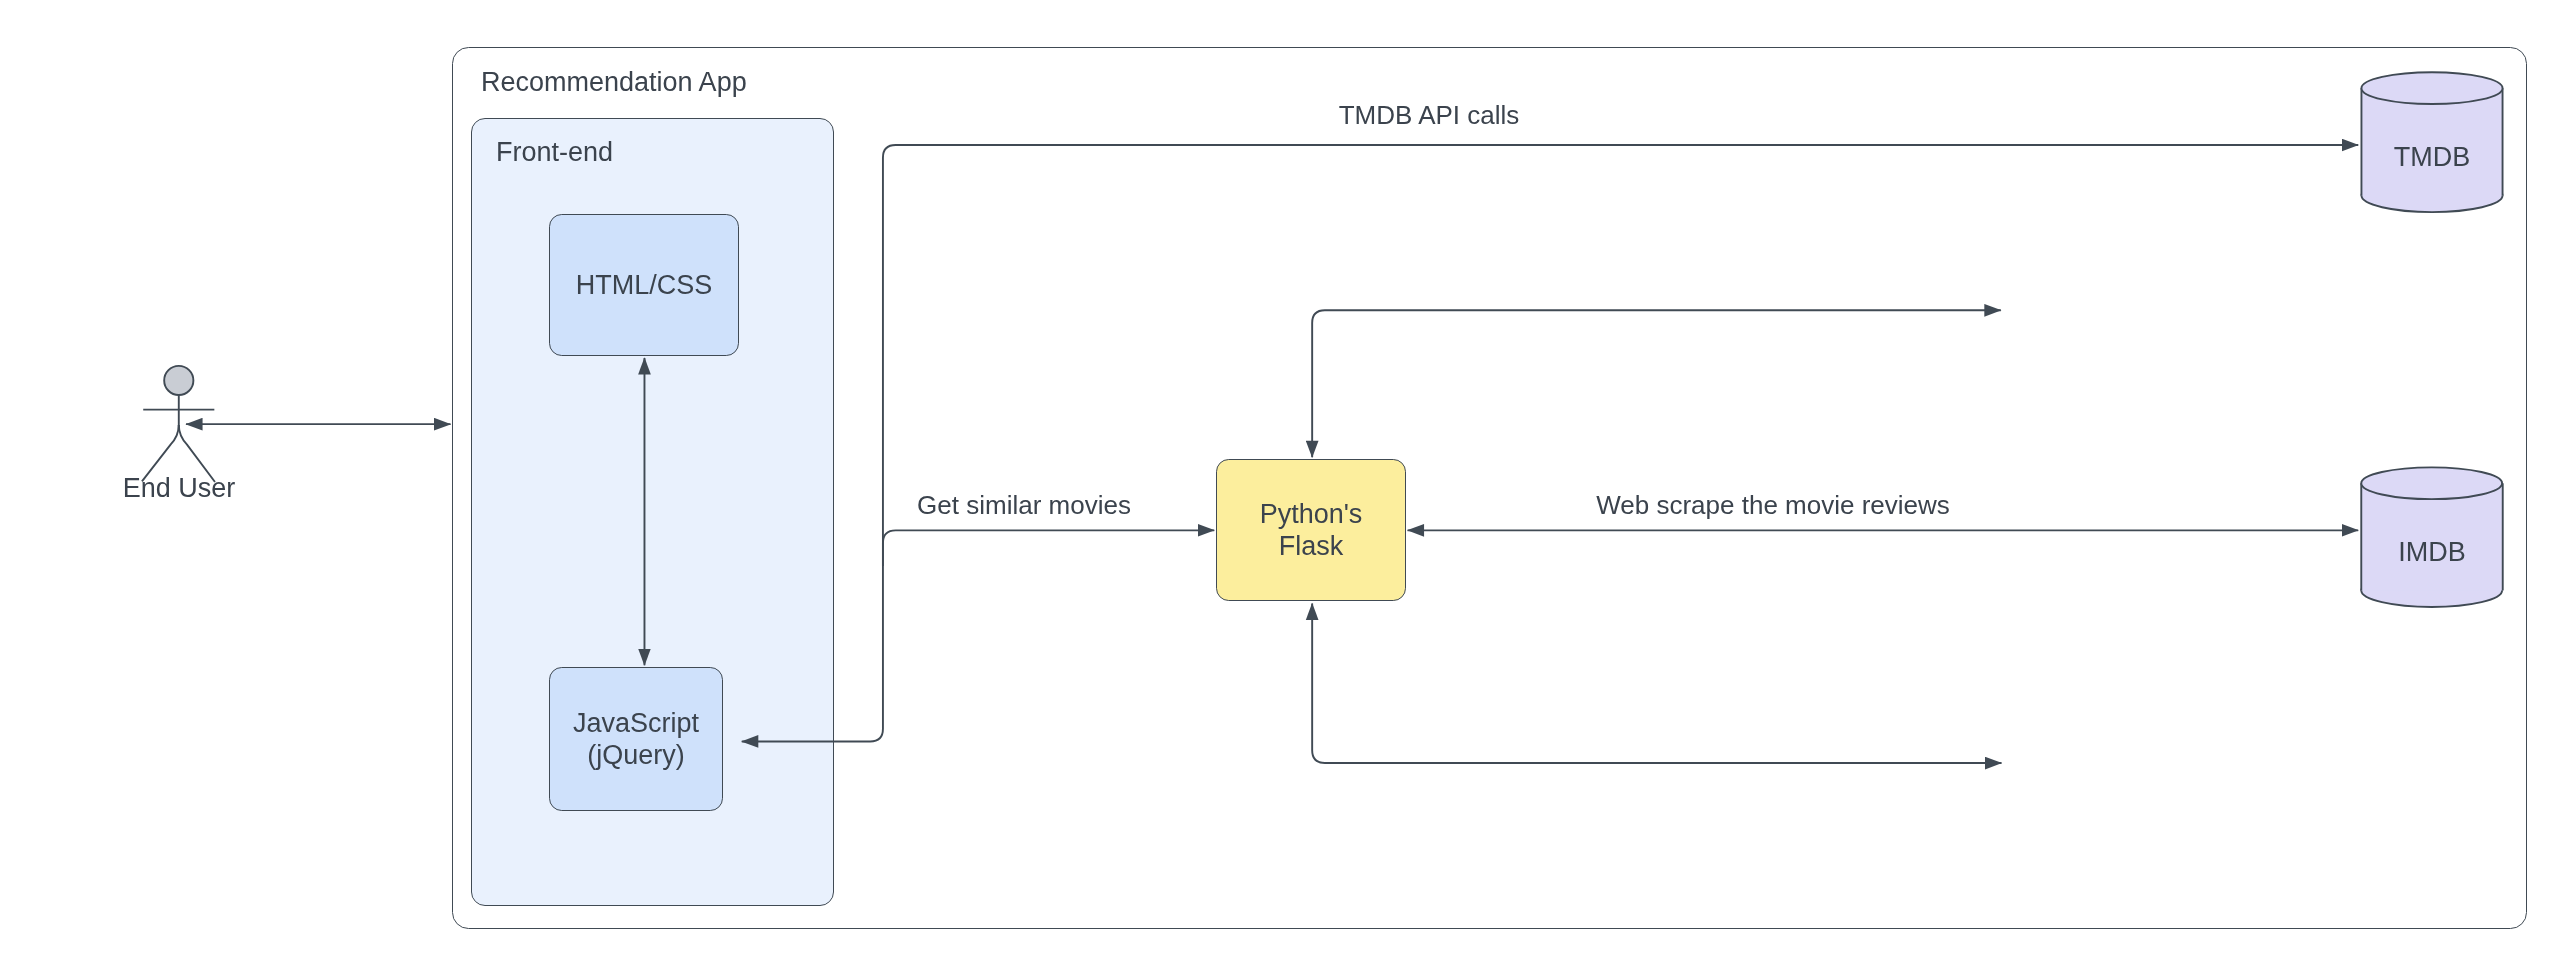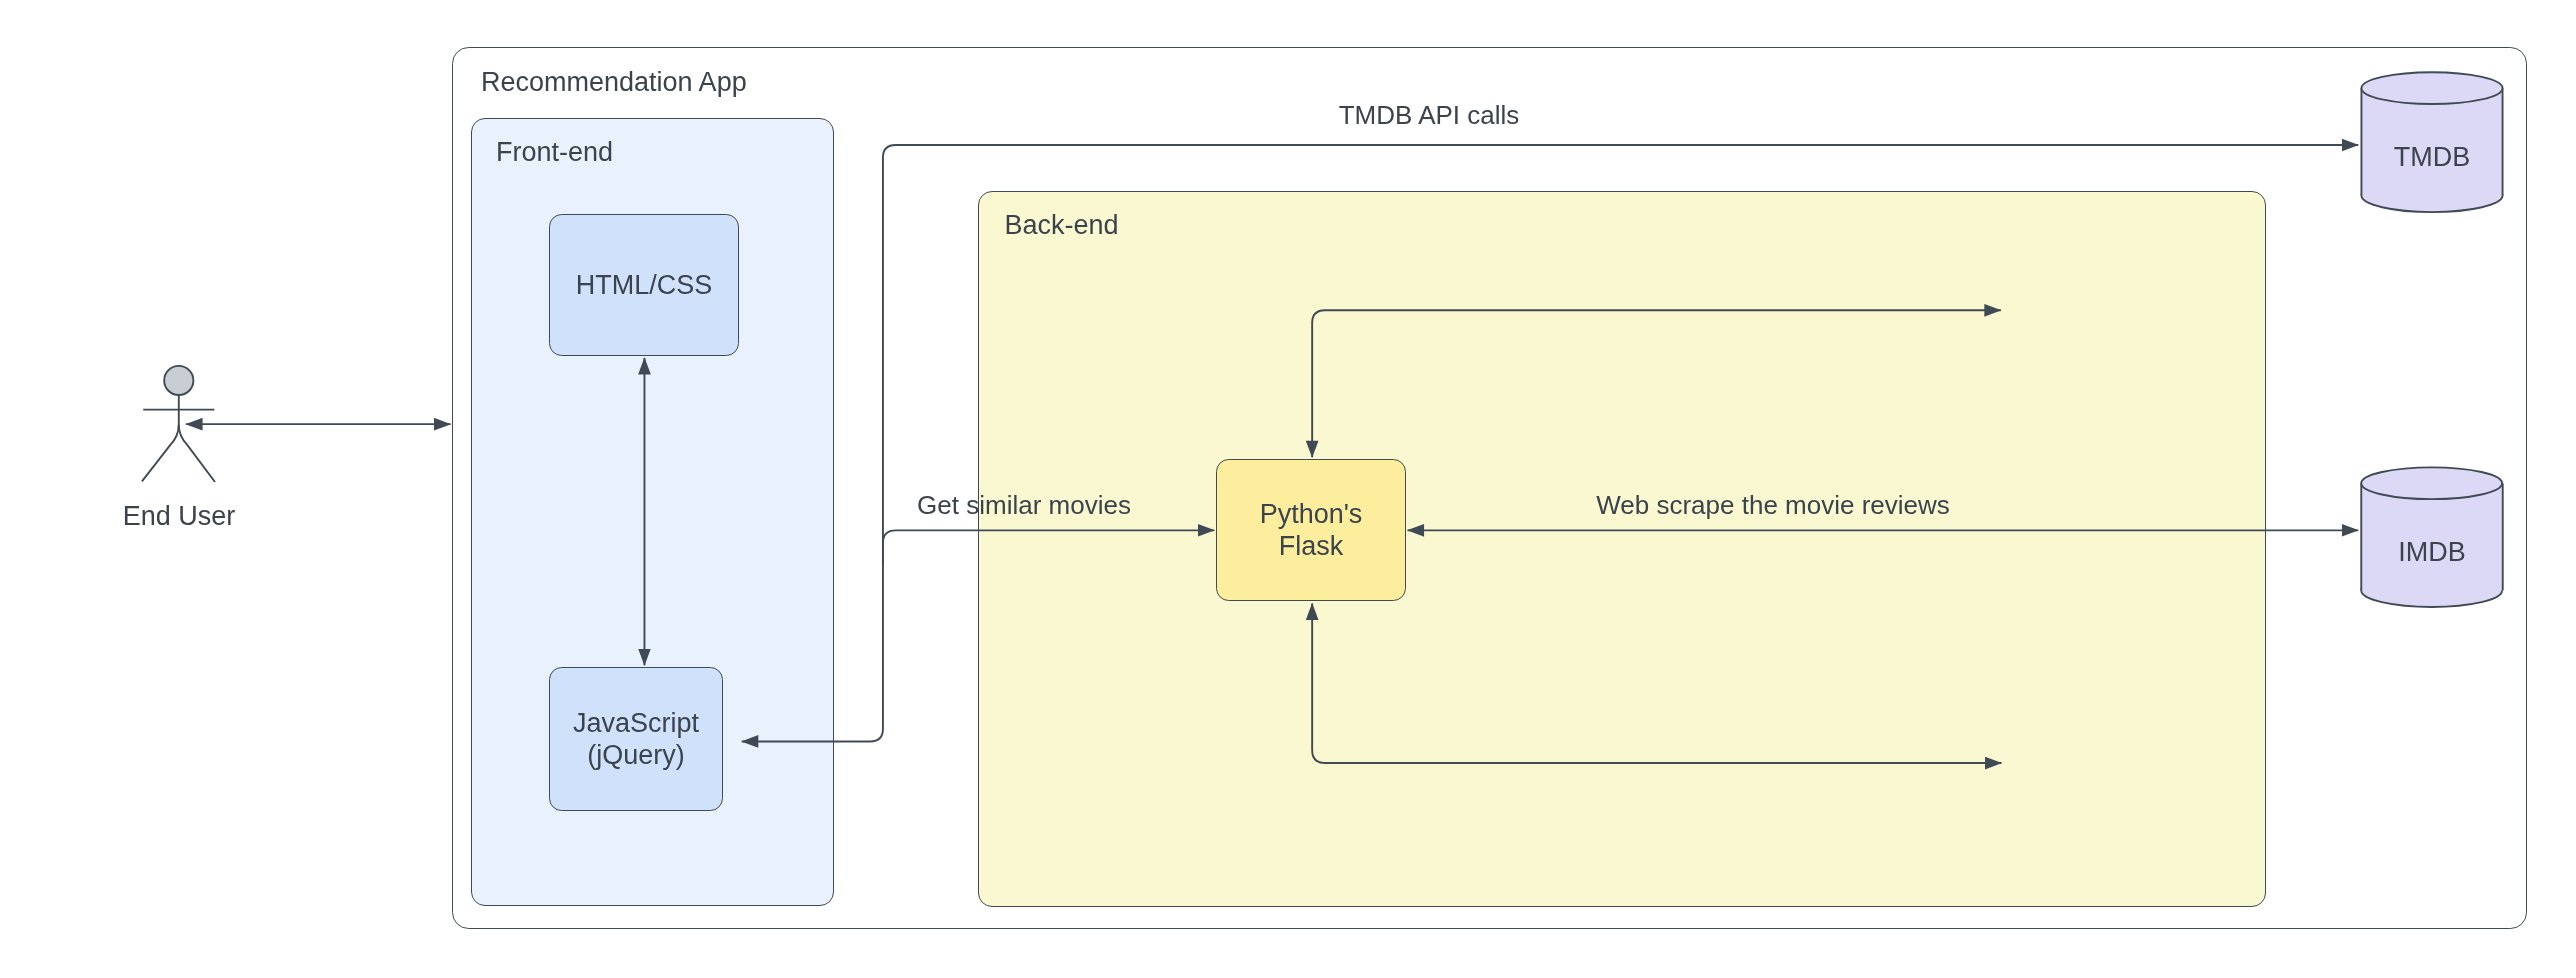--- a/index.html
+++ b/index.html
@@ -50,21 +50,21 @@
   .cyl-label{
     position:absolute;left:3.8px;right:3.8px;top:34px;bottom:3.8px;
     display:flex;align-items:center;justify-content:center;
     text-align:center;font-size:27px;line-height:31px;white-space:pre-line;
   }
   #cyl-dataset{left:2003px;top:237px;width:220px;height:143px;}
   #cyl-tmdb{left:2360px;top:71px;width:144px;height:143px;}
   #cyl-imdb{left:2360px;top:466px;width:144px;height:143px;}
   #actor{position:absolute;left:121px;top:356px;width:127px;height:134px;}
   #end-user-label{
-    position:absolute;left:179px;top:501px;transform:translateX(-50%);
+    position:absolute;left:179px;top:473px;transform:translateX(-50%);
     font-size:27px;line-height:30.5px;white-space:nowrap;
   }
   #edges-layer{position:absolute;left:0;top:0;width:2576px;height:978px;pointer-events:none;}
   .edge{stroke:var(--stroke,#404a54);stroke-width:3;fill:none;}
   .arrowhead{fill:var(--stroke,#404a54);}
   .figure-line{stroke:var(--stroke,#404a54);stroke-width:3;fill:none;}
   .edge-label{
     position:absolute;transform:translateX(-50%);
     font-size:26px;line-height:30.5px;white-space:nowrap;
   }
@@ -77,23 +77,20 @@
 </head>
 <body>
 
 <div id="canvas">
 
   <div class="container" id="app-container">
     <div class="ctitle">Recommendation App</div>
   </div>
   <div class="container" id="frontend-container">
     <div class="ctitle">Front-end</div>
-  </div>
-  <div class="container" id="backend-container">
-    <div class="ctitle">Back-end</div>
   </div>
 
   <div class="node" id="node-htmlcss">
     <span>HTML/CSS</span>
   </div>
   <div class="node" id="node-javascript">
     <span>JavaScript
 (jQuery)</span>
   </div>
   <div class="node" id="node-flask">

